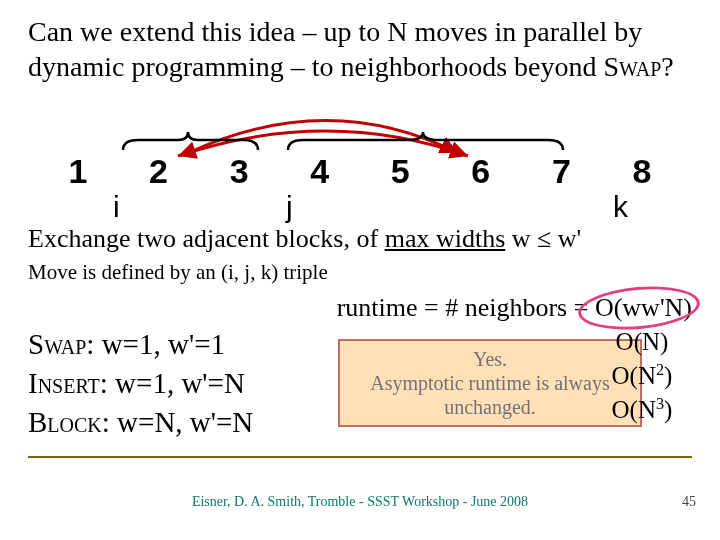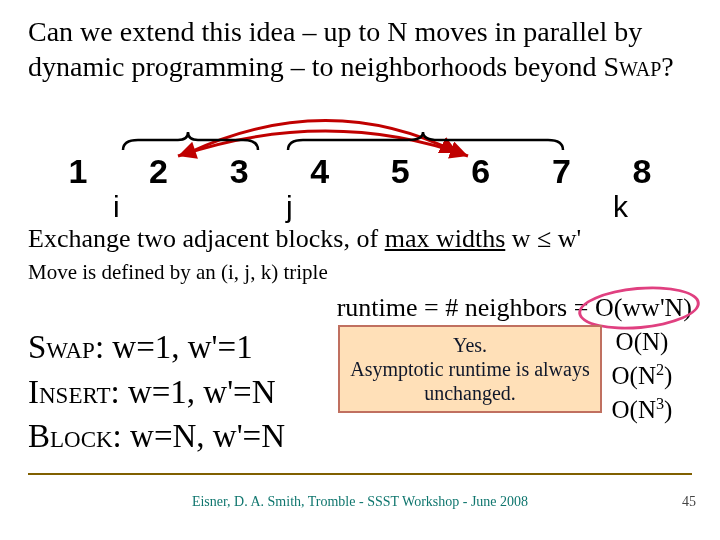--- a/index.html
+++ b/index.html
@@ -70,46 +70,46 @@
     text-align: right;
     padding-right: 0;
     font-family: Georgia, serif;
   }
   .table-area {
     position: relative;
     display: flex;
     margin-top: 2px;
   }
   .col-left {
-    font-size: 33px;
+    font-size: 29px;
     line-height: 1.35;
     font-family: Georgia, serif;
     width: 300px;
   }
   .col-left .smallcaps { font-variant: small-caps; }
   .col-right {
     position: absolute;
     right: 0;
     font-size: 25px;
     line-height: 1.35;
     text-align: center;
     width: 100px;
   }
   .yes-box {
     position: absolute;
     left: 310px;
-    top: 0;
+    top: 14px;
     width: 260px;
     border: 2px solid #c07060;
     background: #ffe0b8;
     font-family: 'Comic Sans MS', cursive;
     font-size: 20px;
     text-align: center;
-    padding: 6px 0;
-    color: #0f172a;
+    padding: 6px 20px;
+    color: #737373;
     line-height: 1.2;
   }
   .rule {
     border: none;
     border-top: 2px solid #806000;
     margin: 14px 0 0 0;
   }
   .footer {
     position: absolute;
     bottom: 14px;

